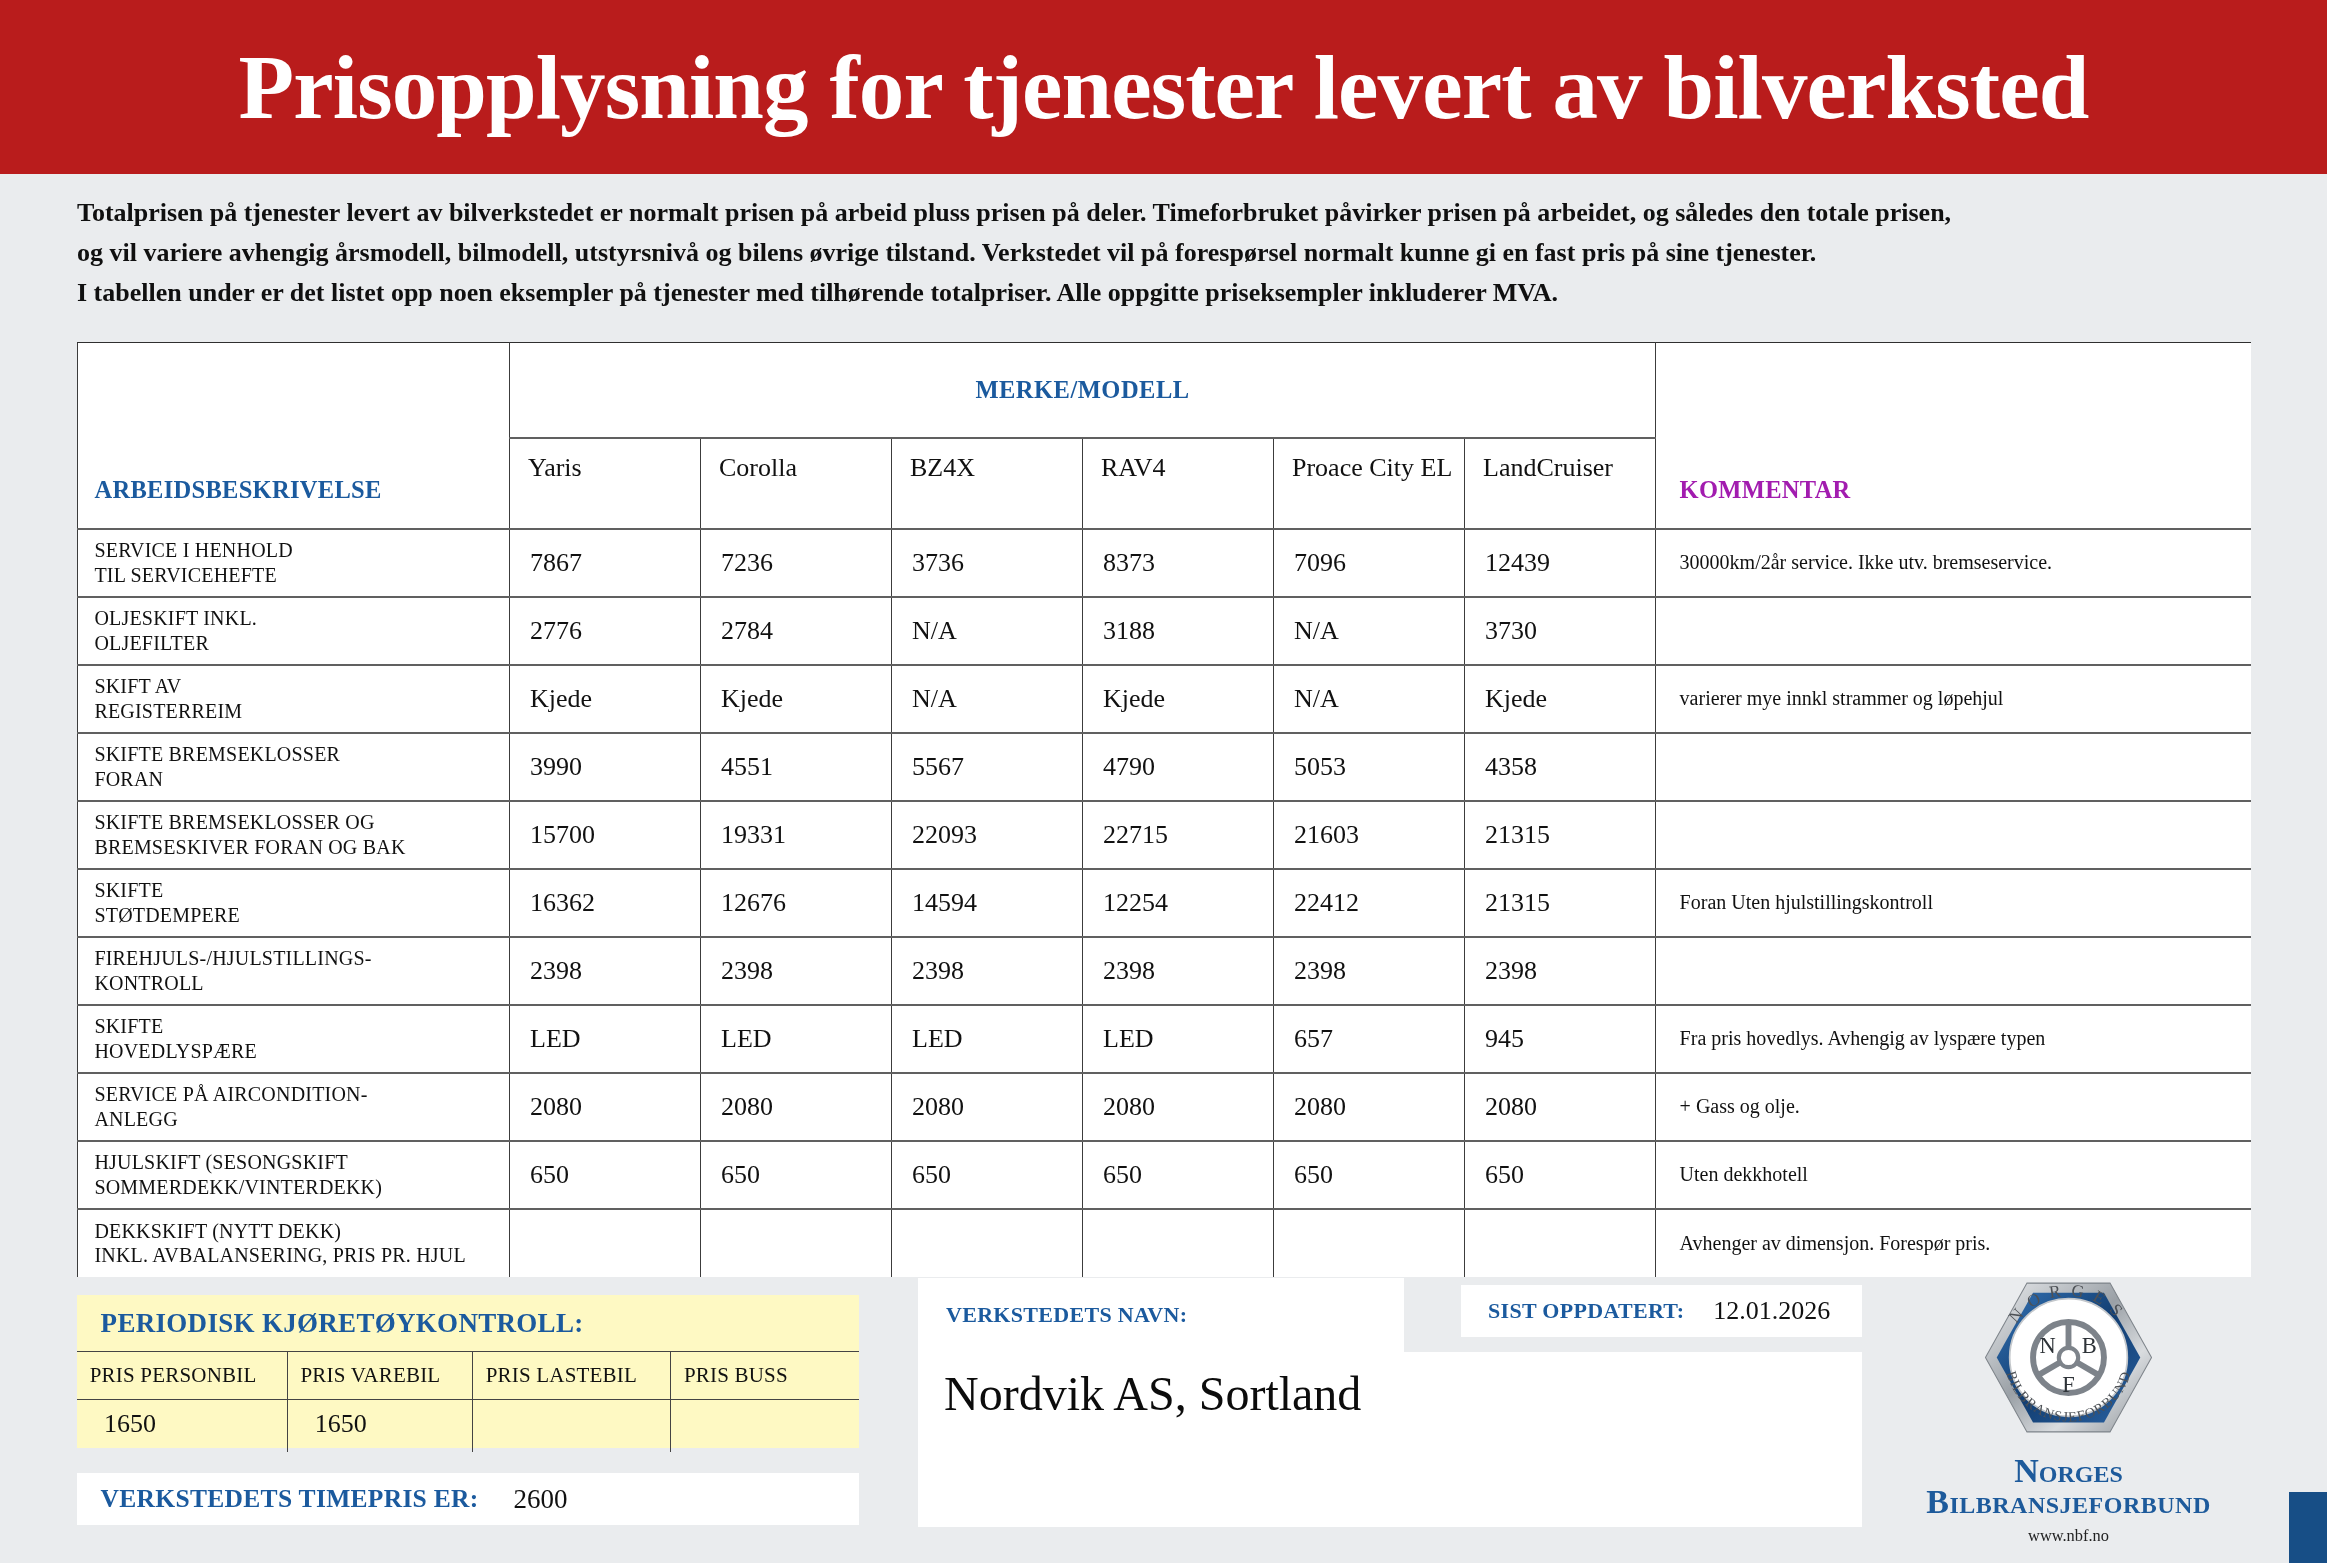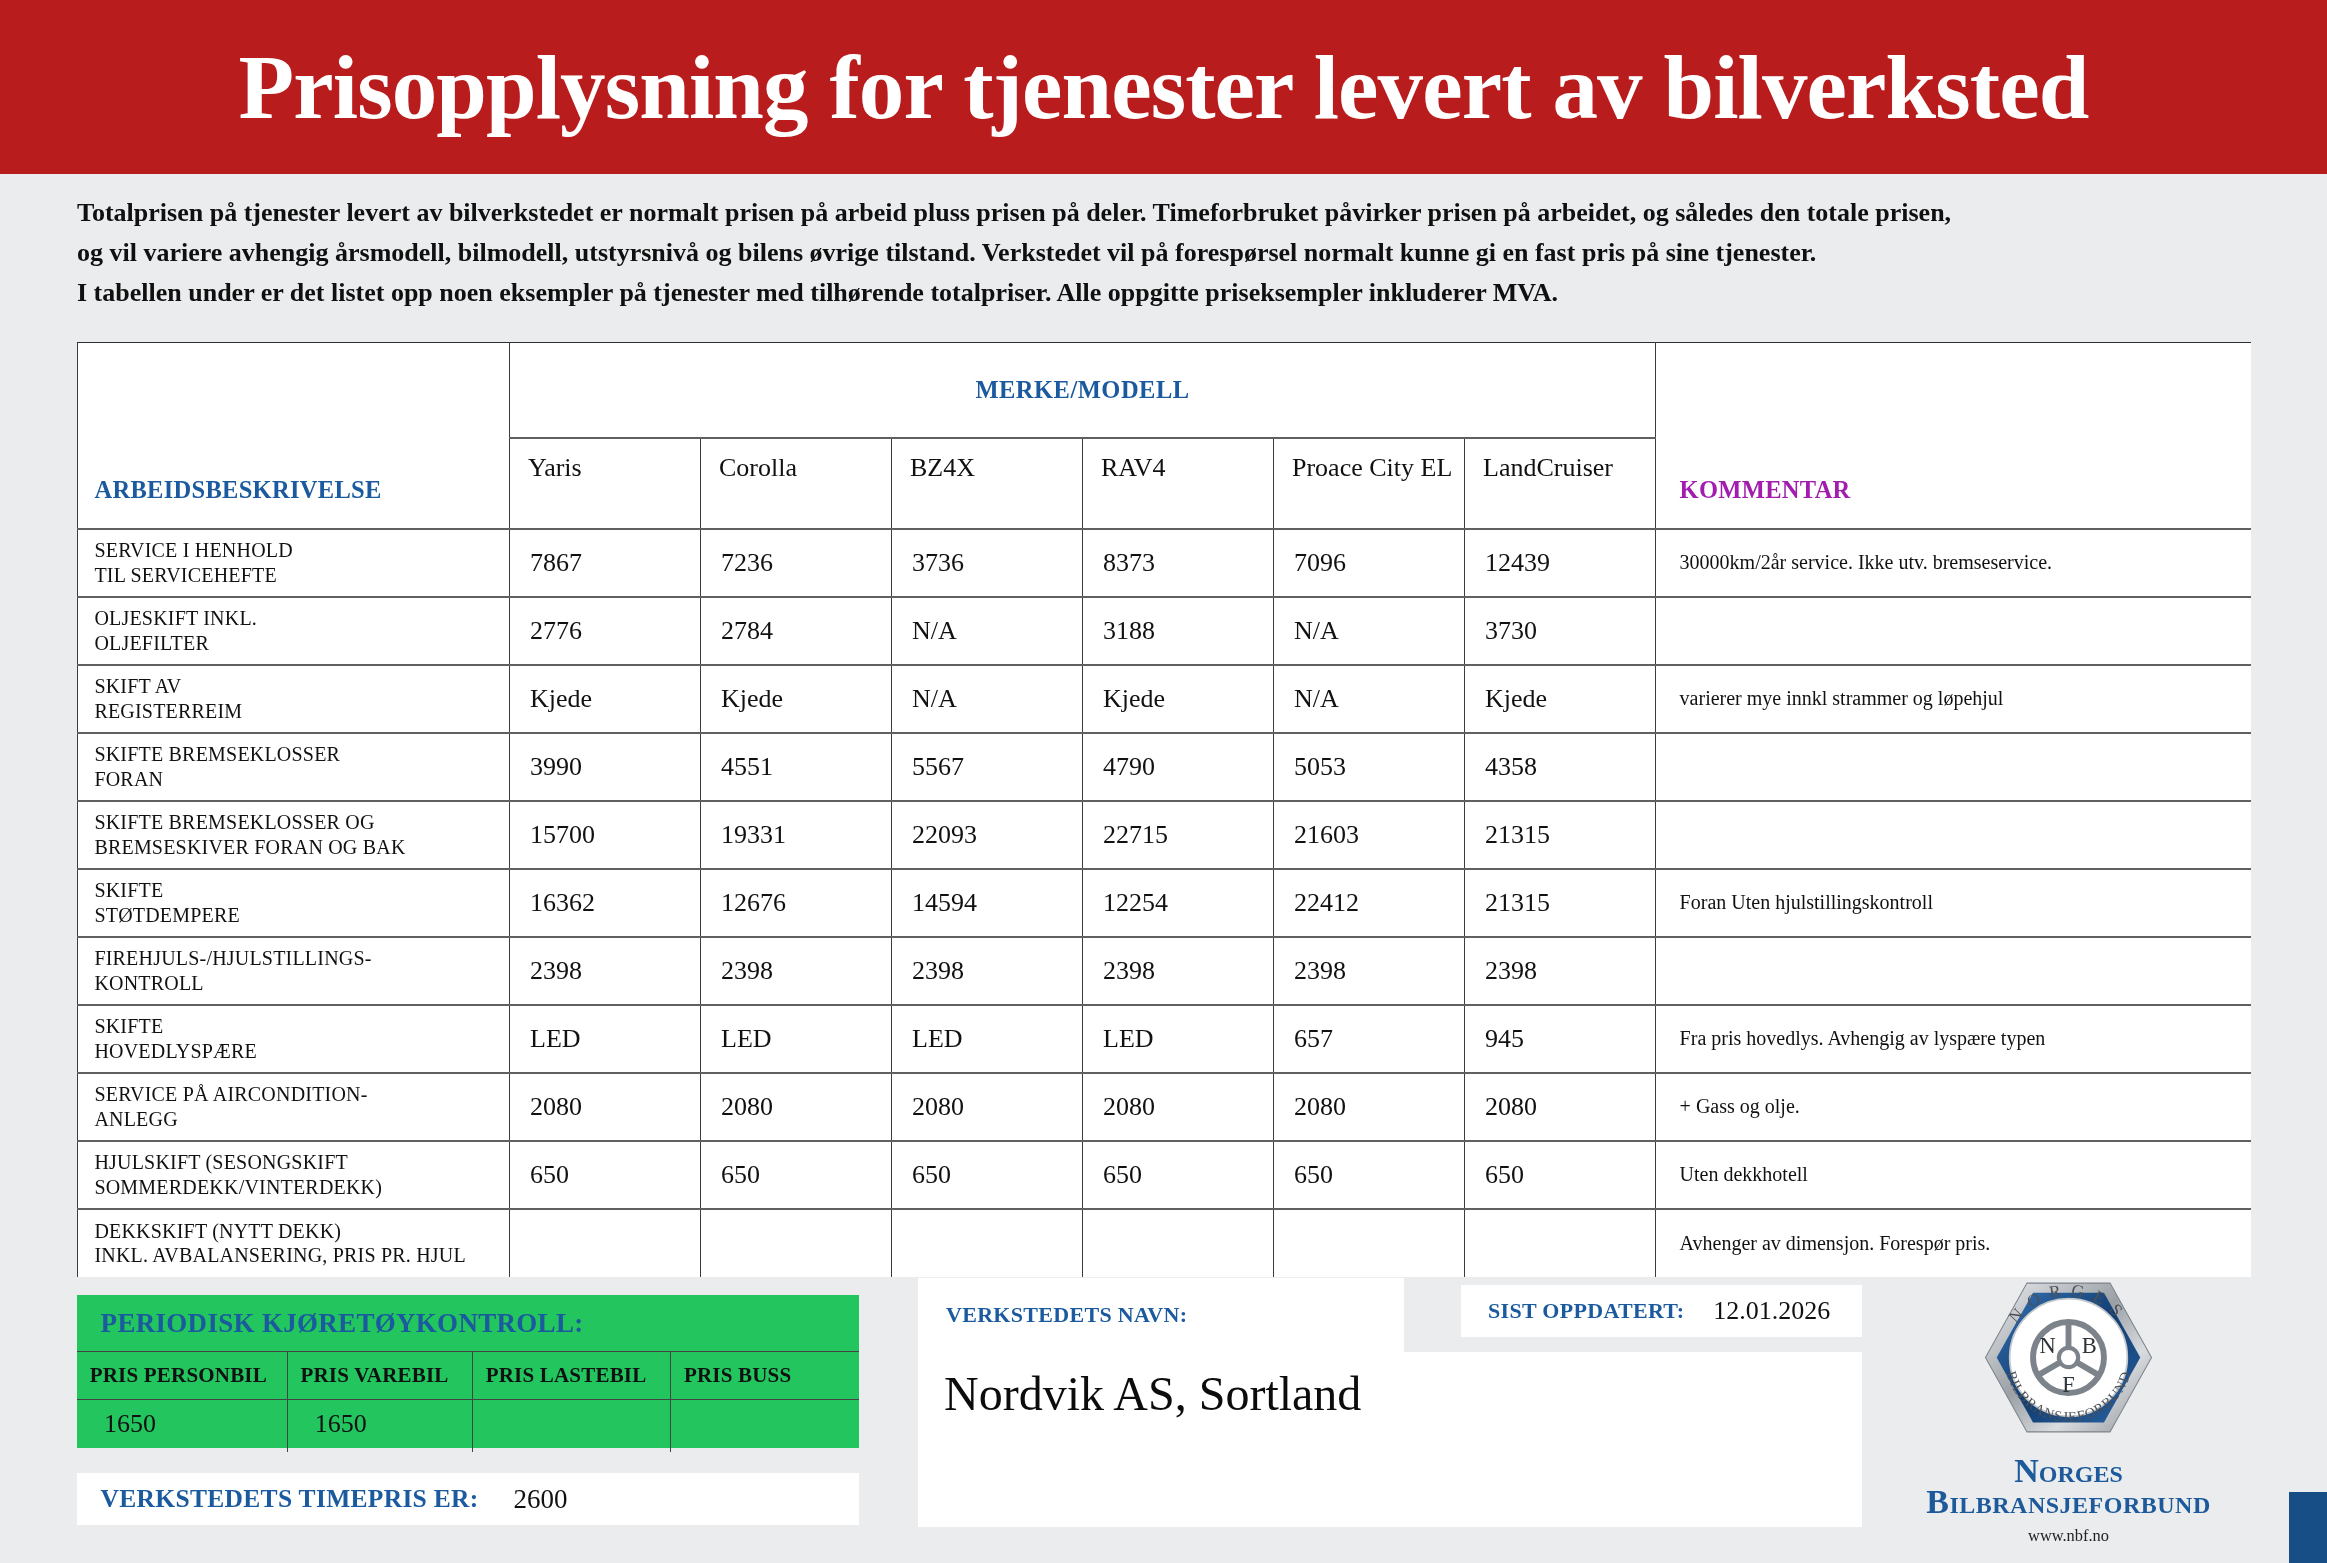--- a/index.html
+++ b/index.html
@@ -53,27 +53,27 @@
   .price tbody tr { border-top:2.7px solid #606060; }
   .price tbody td { height:68px; }
   .price td.desc {
     padding:7.3px 9px 7.3px 16.4px; font-size:20px; line-height:24.5px;
     white-space:pre-line; letter-spacing:0.2px;
   }
   .price td.val { padding-left:20px; font-size:26px; border-left:0.9px solid #3c3c3c; }
   .price td.comment { padding-left:23.6px; font-size:20px; border-left:0.9px solid #3c3c3c; }
 
   
-  .pkk-box { position:absolute; left:77px; top:1295px; width:782px; height:153px; background:#22c55e; }
+  .pkk-box { position:absolute; left:77px; top:1295px; width:782px; height:153px; background:#fef9c3; }
   .pkk-title { padding:12.7px 0 0 23.6px; color:#1b5a9e; font-weight:bold; font-size:27px; letter-spacing:0.3px; }
   table.pkk { border-collapse:collapse; table-layout:fixed; width:782px; margin-top:12.7px; border-top:1.8px solid #444; }
   table.pkk col:nth-child(1){width:210px;} table.pkk col:nth-child(2){width:185px;}
   table.pkk col:nth-child(3){width:198px;} table.pkk col:nth-child(4){width:188px;}
   .pkk th {
-    text-align:left; font-size:21px; font-weight:bold; padding:11px 3.6px 11px 12.7px;
+    text-align:left; font-size:21px; font-weight:normal; padding:11px 3.6px 11px 12.7px;
     border-bottom:1.8px solid #444; letter-spacing:0.2px;
   }
   .pkk td { font-size:26px; padding:9px 3.6px 12.7px 27px; height:51px; vertical-align:middle; }
   .pkk th + th, .pkk td + td { border-left:1.4px solid #444; }
 
   .rate-box {
     position:absolute; left:77px; top:1473px; width:782px; height:52px; background:#ffffff;
     display:flex; align-items:center; padding-left:23.6px;
   }
   .rate-box .lbl { color:#1b5a9e; font-weight:bold; font-size:25.5px; letter-spacing:0.3px; }

